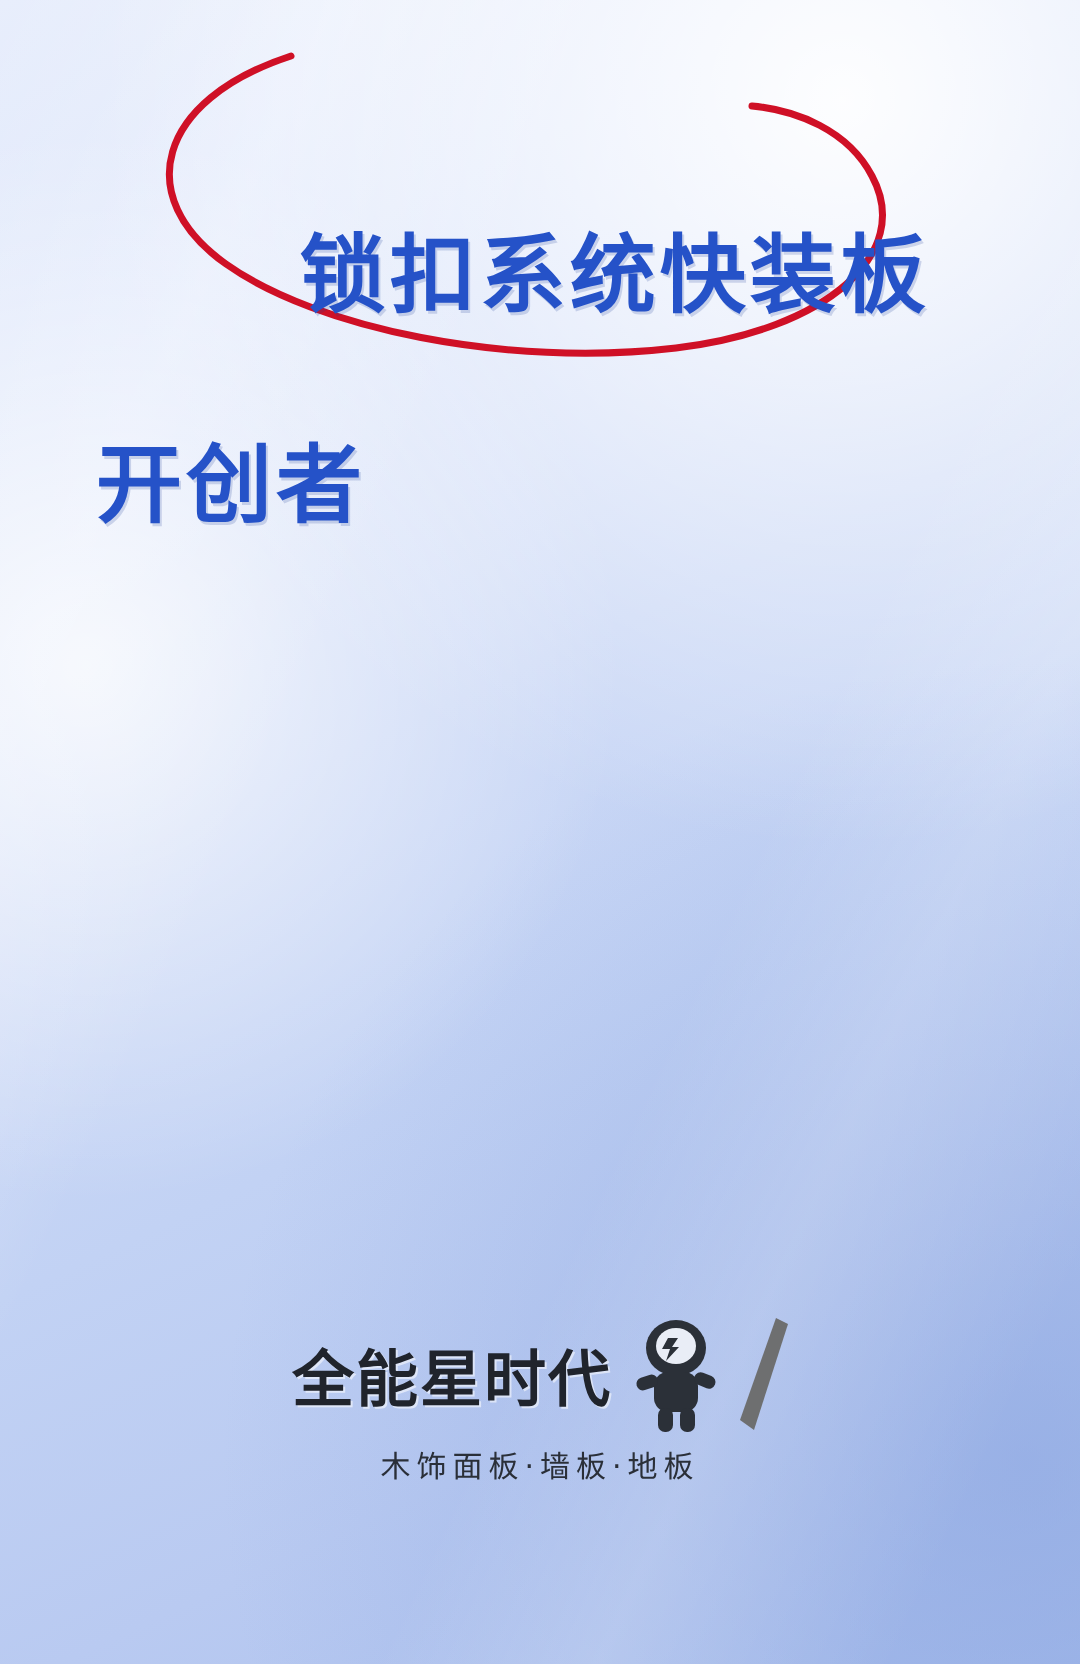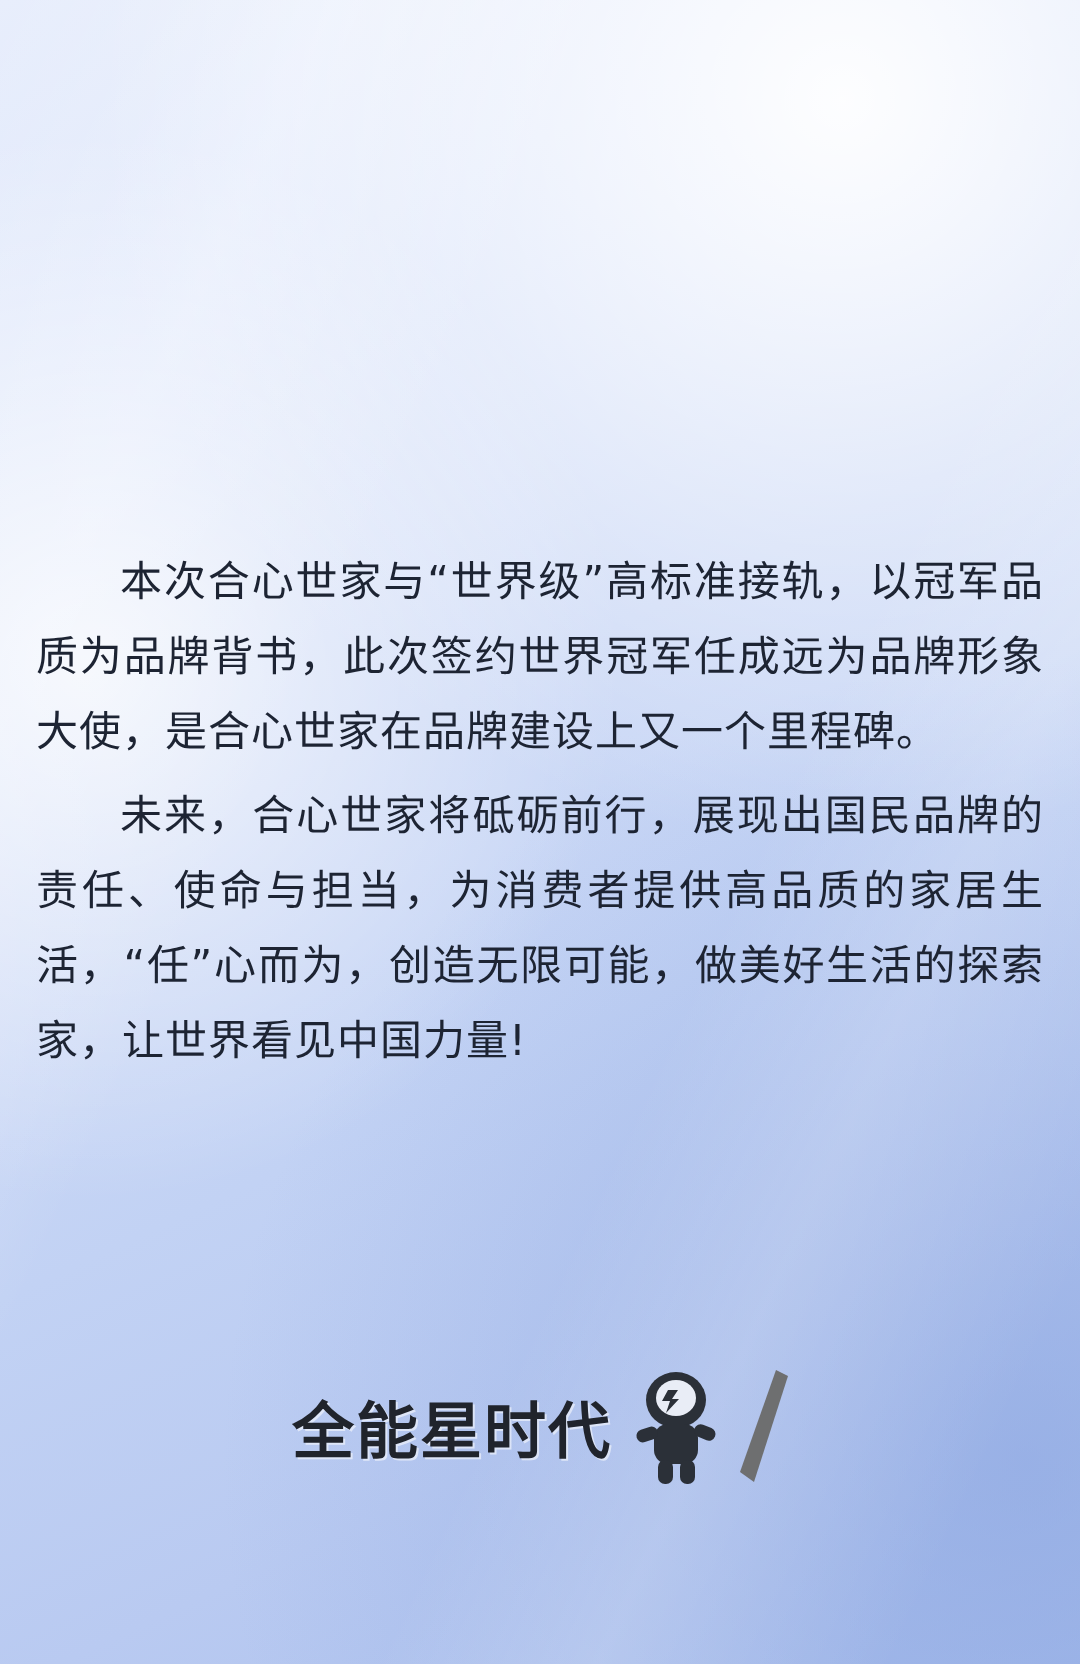--- a/index.html
+++ b/index.html
@@ -132,25 +132,30 @@
     color: #2a2f38;
     white-space: nowrap;
   }
 </style>
 </head>
 <body>
 
 <div class="poster">
   <div class="sheen"></div>
 
+  <div class="headline-block">
+    <svg class="swoosh" viewBox="0 0 900 360" aria-hidden="true">
+      <path d="M255 8 C 120 52, 96 150, 190 216 C 280 280, 470 320, 640 300 C 790 282, 878 206, 836 128 C 812 82, 760 62, 716 58" fill="none" stroke="#cf1026" stroke-width="7" stroke-linecap="round"></path>
+    </svg>
+    <div class="headline">
+      <span>锁扣系统快装板</span>
+      <span class="line2">开创者</span>
+    </div>
+  </div>
 
-  <div class="body-copy">
-    <p>本次合心世家与“世界级”高标准接轨，以冠军品质为品牌背书，此次签约世界冠军任成远为品牌形象大使，是合心世家在品牌建设上又一个里程碑。</p>
-    <p>未来，合心世家将砥砺前行，展现出国民品牌的责任、使命与担当，为消费者提供高品质的家居生活，“任”心而为，创造无限可能，做美好生活的探索家，让世界看见中国力量!</p>
-  </div>
 
   <div class="footer">
     <div class="logo-row">
       <div class="logo-text">全能星时代</div>
 
       <svg class="astro" viewBox="0 0 120 120" aria-hidden="true">
         <g fill="#2b3038">
           <ellipse cx="62" cy="34" rx="30" ry="28"></ellipse>
           <rect x="40" y="58" width="44" height="40" rx="14"></rect>
           <rect x="22" y="62" width="22" height="13" rx="6.5" transform="rotate(-18 33 68)"></rect>
@@ -159,14 +164,15 @@
           <rect x="66" y="94" width="15" height="24" rx="7"></rect>
         </g>
         <ellipse cx="62" cy="32" rx="20" ry="18" fill="#e9edf6"></ellipse>
         <path d="M54 24 l10 0 -6 9 7 0 -13 14 4 -12 -8 0 z" fill="#2b3038"></path>
       </svg>
 
       <svg class="tick" viewBox="0 0 54 120" aria-hidden="true">
         <polygon points="42,4 54,10 20,116 6,106" fill="#6e6f70"></polygon>
       </svg>
     </div>
+    <div class="logo-sub">木饰面板·墙板·地板</div>
   </div>
 </div>
 
 </body></html>

